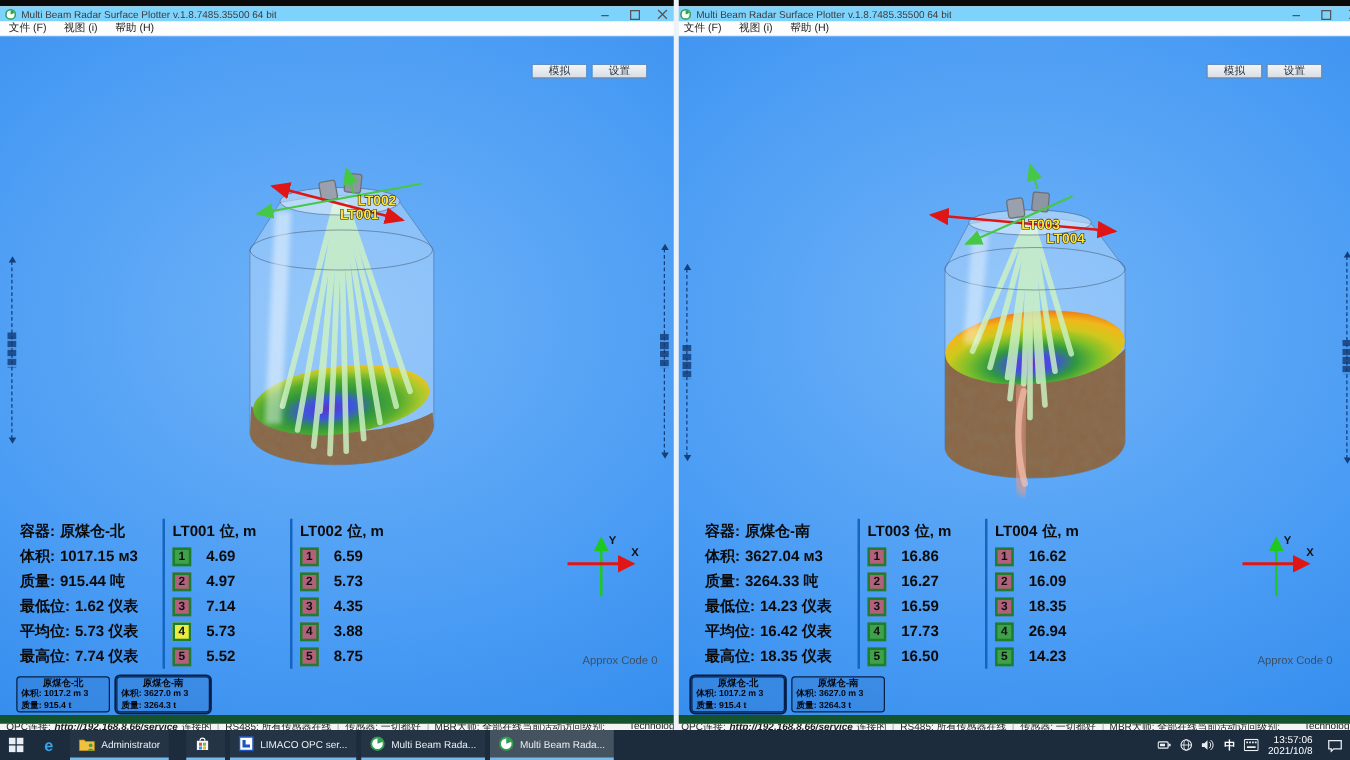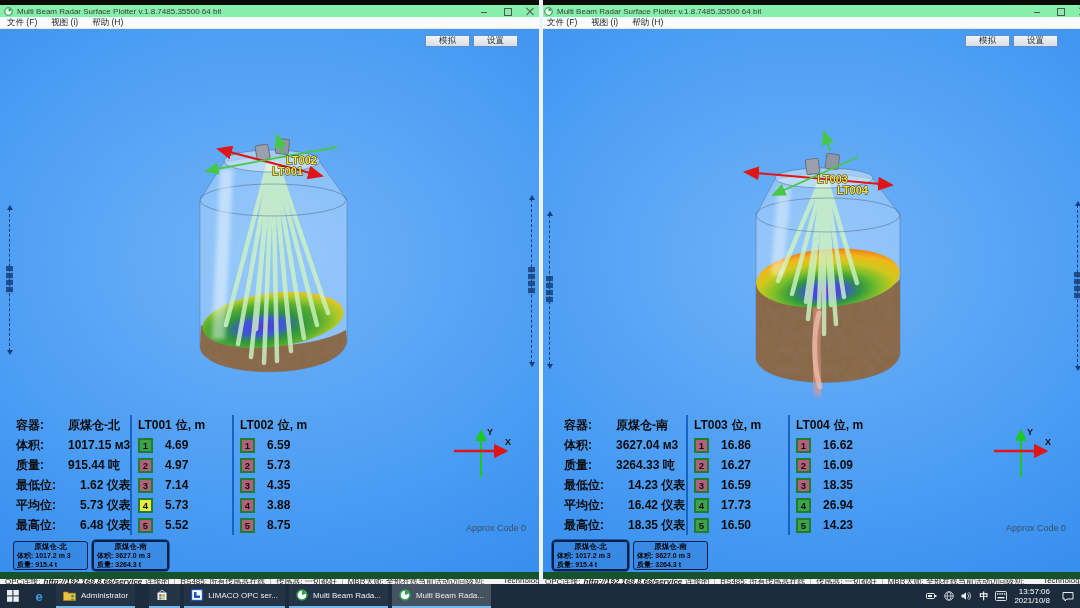--- a/index.html
+++ b/index.html
@@ -6,57 +6,57 @@
   *{box-sizing:border-box;}
   #screen{position:relative;width:1080px;height:608px;overflow:hidden;background:#000;
     font-family:"Liberation Sans","DejaVu Sans",sans-serif;-webkit-font-smoothing:antialiased;}
   .topstrip{position:absolute;left:0;top:0;width:1080px;height:5px;background:#0a0a0a;}
   .appwin{position:absolute;top:5px;width:540px;height:579px;overflow:hidden;background:#fff;}
   .win-left{left:0;}
   .win-right{left:540px;}
   .win-divider{position:absolute;left:539px;top:0;width:4px;height:584px;background:#edf2f8;z-index:40;}
 
   
-  .titlebar{position:relative;height:12px;background:#86efac;display:flex;align-items:center;padding:0 4px;}
+  .titlebar{position:relative;height:12px;background:#7dd3fc;display:flex;align-items:center;padding:0 4px;}
   .app-icon{width:9px;height:9px;margin-right:4px;flex:0 0 auto;}
   .titletext{font-size:8px;color:#3c3c3c;white-space:nowrap;overflow:hidden;}
   .wcs{position:absolute;top:1px;display:flex;gap:13px;}
   .win-left .wcs{right:5px;} .win-right .wcs{right:-8px;}
   .wc{width:10px;height:10px;position:relative;cursor:default;}
   .wc-min::after{content:"";position:absolute;left:2px;right:2px;bottom:3px;border-bottom:1.5px solid #555;}
   .wc-max::after{content:"";position:absolute;left:2px;top:2px;width:6px;height:6px;border:1px solid #555;}
   .wc-close::before,.wc-close::after{content:"";position:absolute;left:0;top:4.6px;width:10px;border-top:1.4px solid #555;}
   .wc-close::before{transform:rotate(45deg);} .wc-close::after{transform:rotate(-45deg);}
 
   
   .menubar{height:12px;background:#fdfdfd;border-bottom:1px solid #e9e9e9;display:flex;align-items:center;gap:14px;padding:0 7px;}
   .menu-item{font-size:8.5px;color:#222;white-space:nowrap;}
 
   
   .viewport{position:relative;height:543px;overflow:hidden;
     background:radial-gradient(ellipse 120% 95% at 50% 42%, #70b3f8 0%, #4a9cf4 48%, #2b86ea 88%, #2280e6 100%);}
-  .topbtns{position:absolute;top:6px;right:22px;display:flex;gap:3px;z-index:6;}
+  .topbtns{position:absolute;top:22px;right:22px;display:flex;gap:3px;z-index:6;}
   .vbtn{width:45px;height:12px;background:linear-gradient(#f2f4f6,#d9dee4);border:1px solid #5f8fc4;
     font-size:8.5px;color:#1c2c3c;display:flex;align-items:center;justify-content:center;cursor:pointer;}
 
   .scene{position:absolute;left:0;top:0;}
 
   
   .ruler{position:absolute;width:9px;}
   .ruler .rline{position:absolute;left:4px;top:4px;bottom:4px;border-left:1px dashed #143f7d;}
   .ruler::before,.ruler::after{content:"";position:absolute;left:1.5px;border-left:3px solid transparent;border-right:3px solid transparent;}
   .ruler::before{top:0;border-bottom:5px solid #143f7d;}
   .ruler::after{bottom:0;border-top:5px solid #143f7d;}
   .ruler .rtag{position:absolute;left:1px;top:50%;margin-top:-14px;width:7px;height:28px;
     background:repeating-linear-gradient(#123a74 0 5px, rgba(18,58,116,0.15) 5px 7px);opacity:.8;}
 
   
   .panel{position:absolute;left:16px;top:386px;display:flex;z-index:5;color:#0b0b0b;}
   .info-col{width:108px;}
-  .info-row{height:20px;display:flex;align-items:center;font-size:12px;white-space:nowrap;gap:20px;}
+  .info-row{height:20px;display:flex;align-items:center;font-size:12px;white-space:nowrap;}
   .info-lbl{font-weight:700;margin-right:4px;}
   .info-val{font-weight:600;}
   .vdiv{width:2px;background:#1565c0;margin:0 6px;}
   .sensor-col{width:88px;}
   .s-head{height:20px;display:flex;align-items:center;font-size:12px;font-weight:700;white-space:nowrap;gap:4px;}
   .s-row{height:20px;display:flex;align-items:center;gap:12px;}
   .badge{width:15px;height:15px;border:2px solid #1f7d2f;display:flex;align-items:center;justify-content:center;
     font-size:9.5px;font-weight:700;color:#101010;}
   .badge[data-color="green"]{background:#3fa24a;}
   .badge[data-color="red"]{background:#b2607b;}
@@ -224,21 +224,21 @@
           <div class="info-row">
               <span class="info-lbl">最低位:</span>
               <span class="info-val">1.62 仪表</span>
             </div>
           <div class="info-row">
               <span class="info-lbl">平均位:</span>
               <span class="info-val">5.73 仪表</span>
             </div>
           <div class="info-row">
               <span class="info-lbl">最高位:</span>
-              <span class="info-val">6.48 仪表</span>
+              <span class="info-val">7.74 仪表</span>
             </div>
         </div>
         <div class="vdiv"></div>
         <div class="sensor-col">
           <div class="s-head">
               <span>LT001</span>
               <span>位, m</span>
             </div>
           <div class="s-row">
               <span class="badge" data-color="green">1</span>

